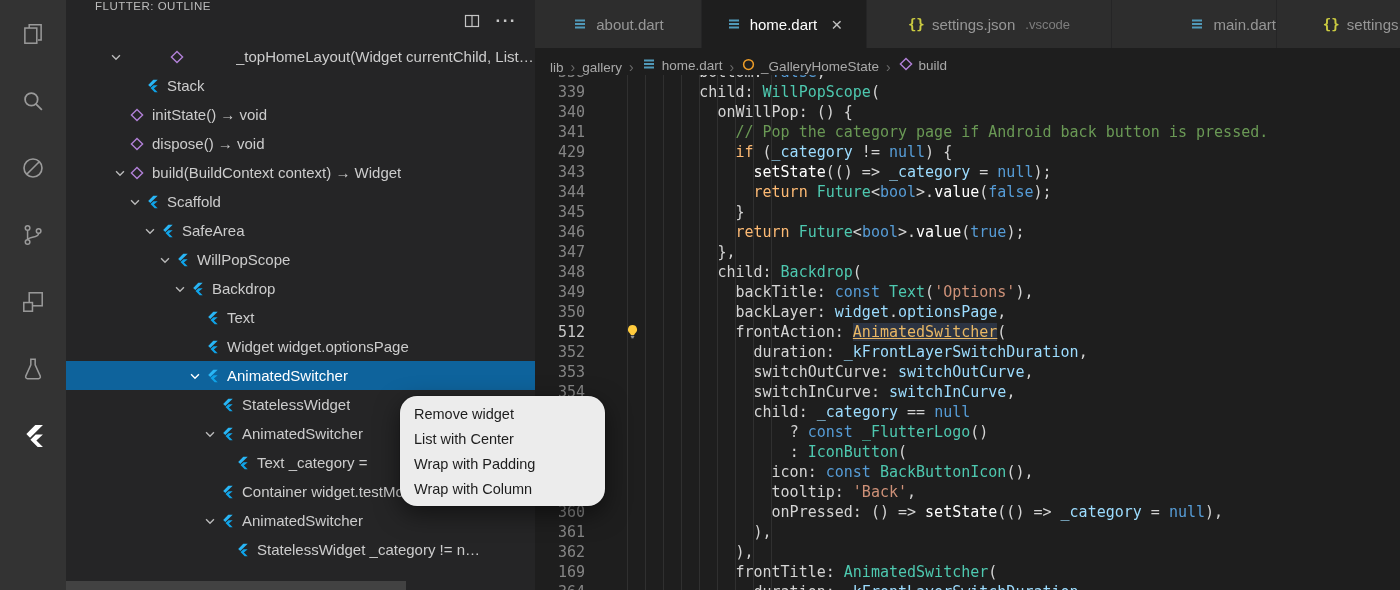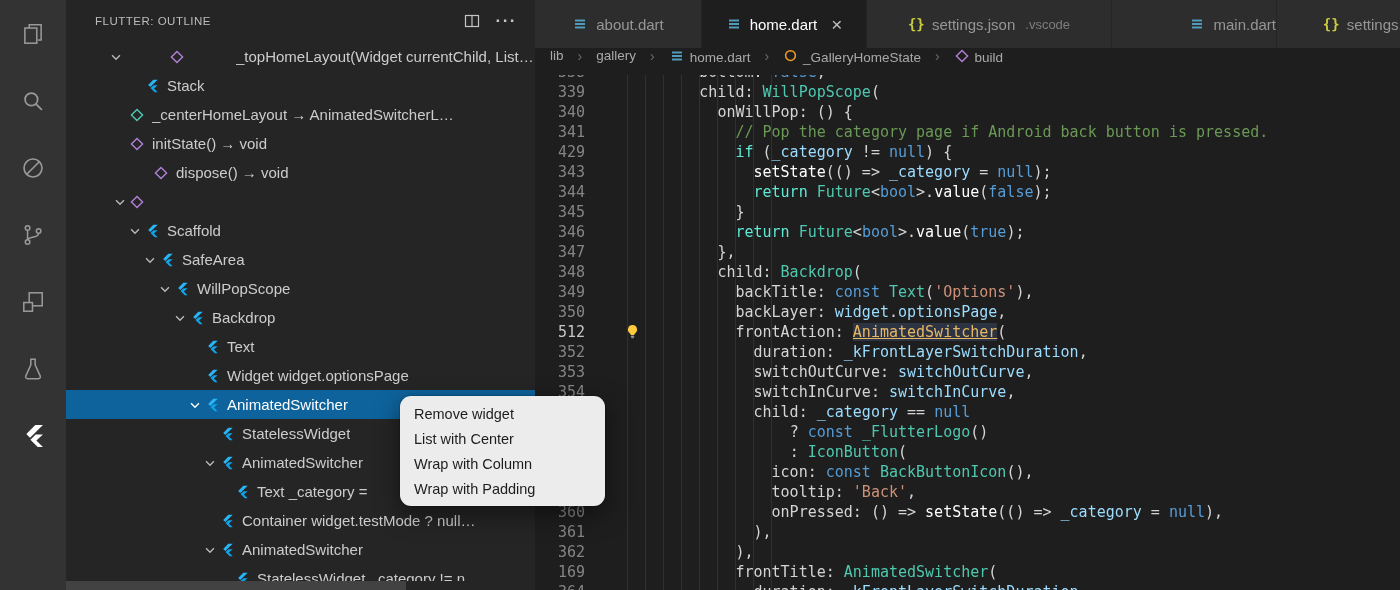--- a/index.html
+++ b/index.html
@@ -7,21 +7,21 @@
   #app{position:relative;display:flex;width:1400px;height:590px;overflow:hidden;}
 
   
   #activitybar{width:66px;flex:none;background:#333333;display:flex;flex-direction:column;}
   .ab-item{height:67px;display:flex;align-items:center;justify-content:center;color:#9a9a9a;}
   .ab-item.active{color:#ffffff;}
   .ab-icon{display:inline-flex;}
 
   
   #sidebar{width:469px;flex:none;background:#252526;position:relative;overflow:hidden;color:#cccccc;}
-  .sidebar-header{height:42px;display:flex;align-items:center;padding:0 18px 0 29px;font-size:11.5px;letter-spacing:.5px;color:#bcbcbc;}
+  .sidebar-header{height:42px;display:flex;padding:0 18px 0 29px;font-size:11.5px;letter-spacing:.5px;color:#bcbcbc;}
   .sidebar-title{flex:1;}
   .sidebar-actions{display:flex;gap:16px;align-items:center;color:#c5c5c5;}
   .action{display:inline-flex;align-items:center;}
   .dots{font-size:17px;font-weight:bold;letter-spacing:1.5px;line-height:8px;}
   #tree{position:absolute;top:42px;left:0;right:0;bottom:9px;font-size:15px;overflow:hidden;}
   .tree-row{height:29px;display:flex;align-items:center;white-space:nowrap;}
   .tree-row.selected{background:#0e639c;color:#ffffff;}
   .twisty{width:19px;height:16px;flex:none;display:inline-flex;align-items:center;justify-content:center;color:#b8b8b8;}
   .tree-row.selected .twisty{color:#ffffff;}
   .twisty.exp svg{transform:rotate(90deg);}
@@ -30,41 +30,41 @@
   .hscroll-thumb{position:absolute;bottom:0;left:0;width:340px;height:9px;background:rgba(121,121,121,.35);}
 
   
   #editorarea{flex:1;min-width:0;display:flex;flex-direction:column;background:#1e1e1e;}
   #tabbar{height:48px;flex:none;display:flex;background:#252526;overflow:hidden;}
   .tab{flex:none;display:flex;align-items:center;justify-content:center;gap:8px;background:#2d2d2d;color:#969696;font-size:15px;border-right:1px solid #252526;box-sizing:border-box;overflow:hidden;}
   .tab.active{background:#1e1e1e;color:#ffffff;}
   .tab-icon{display:inline-flex;width:16px;flex:none;}
   .tab-desc{font-size:13px;color:#7e7e7e;margin-left:2px;}
   .tab-close{font-size:19px;line-height:1;color:#c0c0c0;margin-left:6px;}
-  #breadcrumbs{height:27px;flex:none;display:flex;align-items:flex-start;gap:14px;padding-left:15px;font-size:13.5px;color:#a9a9a9;background:#1e1e1e;}
+  #breadcrumbs{height:27px;flex:none;display:flex;align-items:flex-end;gap:7px;padding-left:15px;font-size:13.5px;color:#a9a9a9;background:#1e1e1e;}
   .crumb{display:inline-flex;align-items:center;gap:5px;}
   .crumb-sep{color:#6c6c6c;font-size:14px;}
 
   
   #code{flex:1;display:flex;overflow:hidden;}
   #gutter{width:74px;flex:none;box-sizing:border-box;padding-right:24px;text-align:right;font:15px/20px "DejaVu Sans Mono",monospace;color:#858585;margin-top:-13px;}
   .lnum{height:20px;}
   .lnum.active{color:#c6c6c6;}
   #content{flex:1;position:relative;overflow:hidden;}
   #guides{position:absolute;top:0;bottom:0;left:0;right:0;}
   .guide{position:absolute;top:0;bottom:0;width:1px;background:#404040;opacity:.55;}
   #codelines{position:relative;margin-top:-13px;font:15px/20px "DejaVu Sans Mono",monospace;color:#d4d4d4;white-space:pre;}
   .cline{height:20px;position:relative;}
   .bulb{position:absolute;left:16px;top:2px;display:inline-flex;}
-  .tk-k{color:#569cd6}.tk-c{color:#5eead4}.tk-t{color:#4ec9b0}.tk-f{color:#ffffff}
+  .tk-k{color:#569cd6}.tk-c{color:#fdba74}.tk-t{color:#4ec9b0}.tk-f{color:#ffffff}
   .tk-v{color:#9cdcfe}.tk-s{color:#ce9178}.tk-m{color:#6a9955}.tk-p{color:#d4d4d4}
   .tk-hl{color:#e8b764;background:rgba(62,80,112,.45);text-decoration:underline;}
 
   
-  #context-menu{position:absolute;left:400px;top:396px;width:205px;background:#ececec;border-radius:11px;box-shadow:0 8px 24px rgba(0,0,0,.5),0 0 0 1px rgba(0,0,0,.12);padding:5px 0;z-index:50;}
+  #context-menu{position:absolute;left:400px;top:396px;width:205px;background:#ececec;border-radius:17px;box-shadow:0 8px 24px rgba(0,0,0,.5),0 0 0 1px rgba(0,0,0,.12);padding:5px 0;z-index:50;}
   .menu-item{height:25px;display:flex;align-items:center;padding:0 14px;font-size:14.5px;color:#1d1d1d;}
 
   .json-glyph{color:#cbcb41;font-weight:bold;font-size:14px;font-family:"DejaVu Sans Mono",monospace;}
 </style>
 </head>
 <body>
 
 <div id="app">
   <nav id="activitybar">
       <div class="ab-item">
@@ -163,54 +163,46 @@
               <polygon fill="#29b6f6" points="9.3,1.7 13.7,1.7 6.3,9 4.2,6.9"></polygon>
               <polygon fill="#0fa3e8" points="13.7,7.2 9.5,7.2 6.5,10.1 10.7,14.3 13.7,14.3 9.9,10.6"></polygon>
             </svg>
           </span>
           <span class="tree-label">Stack</span>
         </div>
         <div class="tree-row" style="padding-left: 44px;">
           <span class="twisty"></span>
           <span class="tree-icon">
             <svg width="16" height="16" viewBox="0 0 16 16">
-              <path d="M8 2.4 13.6 8 8 13.6 2.4 8Z" fill="none" stroke="#4ec9b0" stroke-width="1.4"></path>
-            </svg>
-          </span>
-          <span class="tree-label">_centerHomeLayout → AnimatedSwitcherL…</span>
+              <path d="M8 2.4 13.6 8 8 13.6 2.4 8Z" fill="none" stroke="#b180d7" stroke-width="1.4"></path>
+            </svg>
+          </span>
+          <span class="tree-label">initState() → void</span>
         </div>
         <div class="tree-row" style="padding-left: 44px;">
           <span class="twisty"></span>
           <span class="tree-icon">
             <svg width="16" height="16" viewBox="0 0 16 16">
               <path d="M8 2.4 13.6 8 8 13.6 2.4 8Z" fill="none" stroke="#b180d7" stroke-width="1.4"></path>
             </svg>
           </span>
-          <span class="tree-label">initState() → void</span>
-        </div>
-        <div class="tree-row" style="padding-left: 68px;">
-          <span class="twisty"></span>
+          <span class="tree-label">dispose() → void</span>
+        </div>
+        <div class="tree-row" style="padding-left: 44px;">
+          <span class="twisty exp">
+            <svg width="14" height="14" viewBox="0 0 16 16" fill="none" stroke="currentColor" stroke-width="1.6">
+              <path d="M6 3.5 10.5 8 6 12.5"></path>
+            </svg>
+          </span>
           <span class="tree-icon">
             <svg width="16" height="16" viewBox="0 0 16 16">
               <path d="M8 2.4 13.6 8 8 13.6 2.4 8Z" fill="none" stroke="#b180d7" stroke-width="1.4"></path>
             </svg>
           </span>
-          <span class="tree-label">dispose() → void</span>
-        </div>
-        <div class="tree-row" style="padding-left: 44px;">
-          <span class="twisty exp">
-            <svg width="14" height="14" viewBox="0 0 16 16" fill="none" stroke="currentColor" stroke-width="1.6">
-              <path d="M6 3.5 10.5 8 6 12.5"></path>
-            </svg>
-          </span>
-          <span class="tree-icon">
-            <svg width="16" height="16" viewBox="0 0 16 16">
-              <path d="M8 2.4 13.6 8 8 13.6 2.4 8Z" fill="none" stroke="#b180d7" stroke-width="1.4"></path>
-            </svg>
-          </span>
+          <span class="tree-label">build(BuildContext context) → Widget</span>
         </div>
         <div class="tree-row" style="padding-left: 59px;">
           <span class="twisty exp">
             <svg width="14" height="14" viewBox="0 0 16 16" fill="none" stroke="currentColor" stroke-width="1.6">
               <path d="M6 3.5 10.5 8 6 12.5"></path>
             </svg>
           </span>
           <span class="tree-icon">
             <svg width="16" height="16" viewBox="0 0 16 16">
               <polygon fill="#29b6f6" points="9.3,1.7 13.7,1.7 6.3,9 4.2,6.9"></polygon>
@@ -485,16 +477,16 @@
                   <rect x="6.1" y="12.6" width="3.8" height="1.1" rx=".5" fill="#bbbbbb"></rect>
                   <rect x="6.6" y="14.2" width="2.8" height="1" rx=".5" fill="#bbbbbb"></rect>
                 </svg></span><span>              <span class="tk-p">frontAction: </span><span class="tk-hl">AnimatedSwitcher</span><span class="tk-p">(</span></span></div><div class="cline"><span>                <span class="tk-p">duration: </span><span class="tk-v">_kFrontLayerSwitchDuration</span><span class="tk-p">,</span></span></div><div class="cline"><span>                <span class="tk-p">switchOutCurve: </span><span class="tk-v">switchOutCurve</span><span class="tk-p">,</span></span></div><div class="cline"><span>                <span class="tk-p">switchInCurve: </span><span class="tk-v">switchInCurve</span><span class="tk-p">,</span></span></div><div class="cline"><span>                <span class="tk-p">child: </span><span class="tk-v">_category</span><span class="tk-p"> == </span><span class="tk-k">null</span></span></div><div class="cline"><span>                    <span class="tk-p">? </span><span class="tk-k">const</span><span class="tk-p"> </span><span class="tk-t">_FlutterLogo</span><span class="tk-p">()</span></span></div><div class="cline"><span>                    <span class="tk-p">: </span><span class="tk-t">IconButton</span><span class="tk-p">(</span></span></div><div class="cline"><span>                  <span class="tk-p">icon: </span><span class="tk-k">const</span><span class="tk-p"> </span><span class="tk-t">BackButtonIcon</span><span class="tk-p">(),</span></span></div><div class="cline"><span>                  <span class="tk-p">tooltip: </span><span class="tk-s">'Back'</span><span class="tk-p">,</span></span></div><div class="cline"><span>                  <span class="tk-p">onPressed: () =&gt; </span><span class="tk-f">setState</span><span class="tk-p">(() =&gt; </span><span class="tk-v">_category</span><span class="tk-p"> = </span><span class="tk-k">null</span><span class="tk-p">),</span></span></div><div class="cline"><span>                <span class="tk-p">),</span></span></div><div class="cline"><span>              <span class="tk-p">),</span></span></div><div class="cline"><span>              <span class="tk-p">frontTitle: </span><span class="tk-t">AnimatedSwitcher</span><span class="tk-p">(</span></span></div><div class="cline"><span>                <span class="tk-p">duration: </span><span class="tk-v">_kFrontLayerSwitchDuration</span><span class="tk-p">,</span></span></div></div>
       </div>
     </div>
   </main>
 
   <div id="context-menu">
       <div class="menu-item">Remove widget</div>
       <div class="menu-item">List with Center</div>
+      <div class="menu-item">Wrap with Padding</div>
       <div class="menu-item">Wrap with Column</div>
-      <div class="menu-item">Wrap with Padding</div>
     </div>
 </div>
 
 </body></html>

